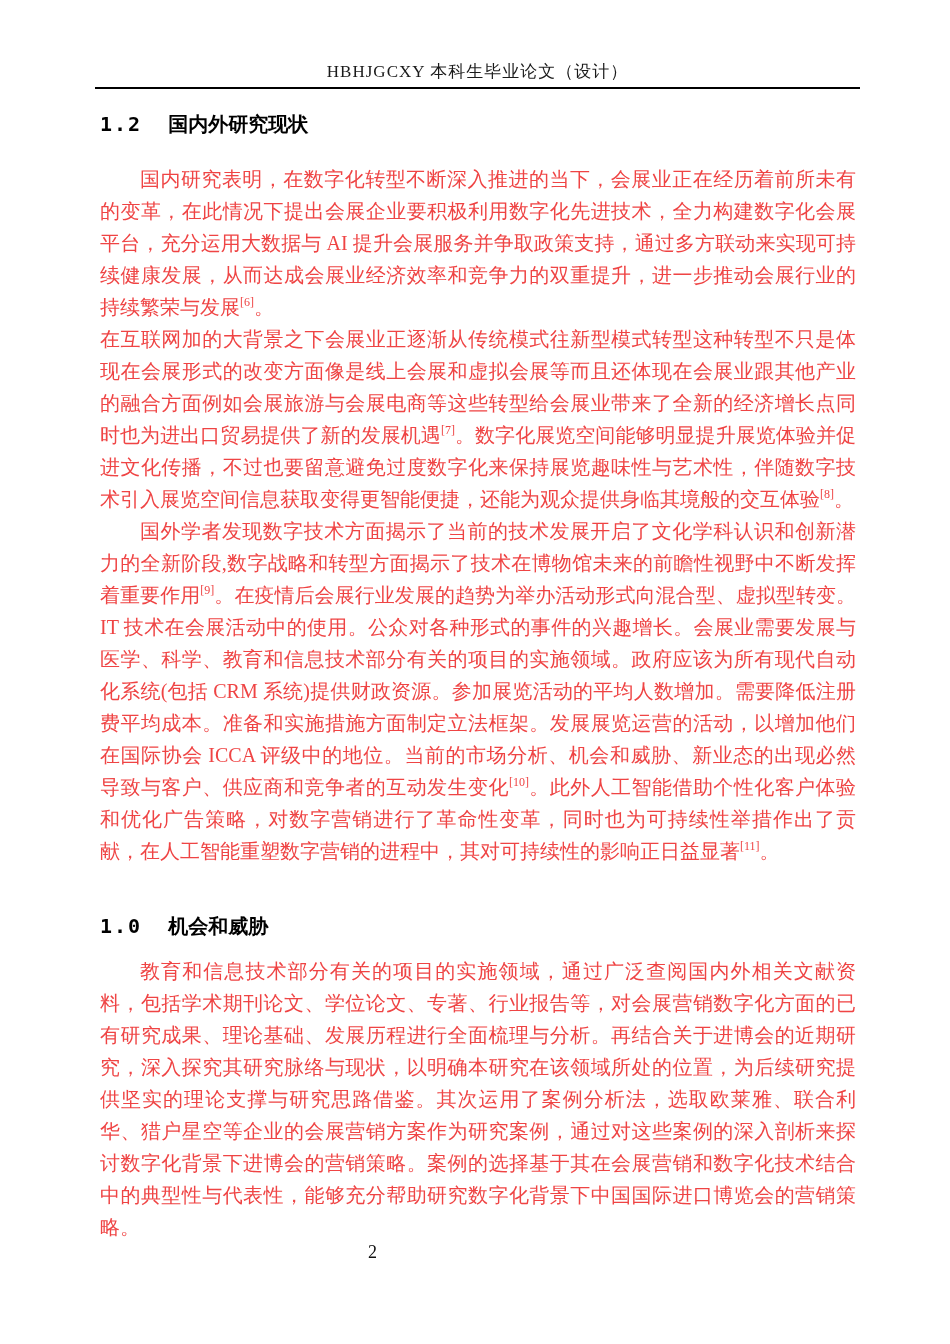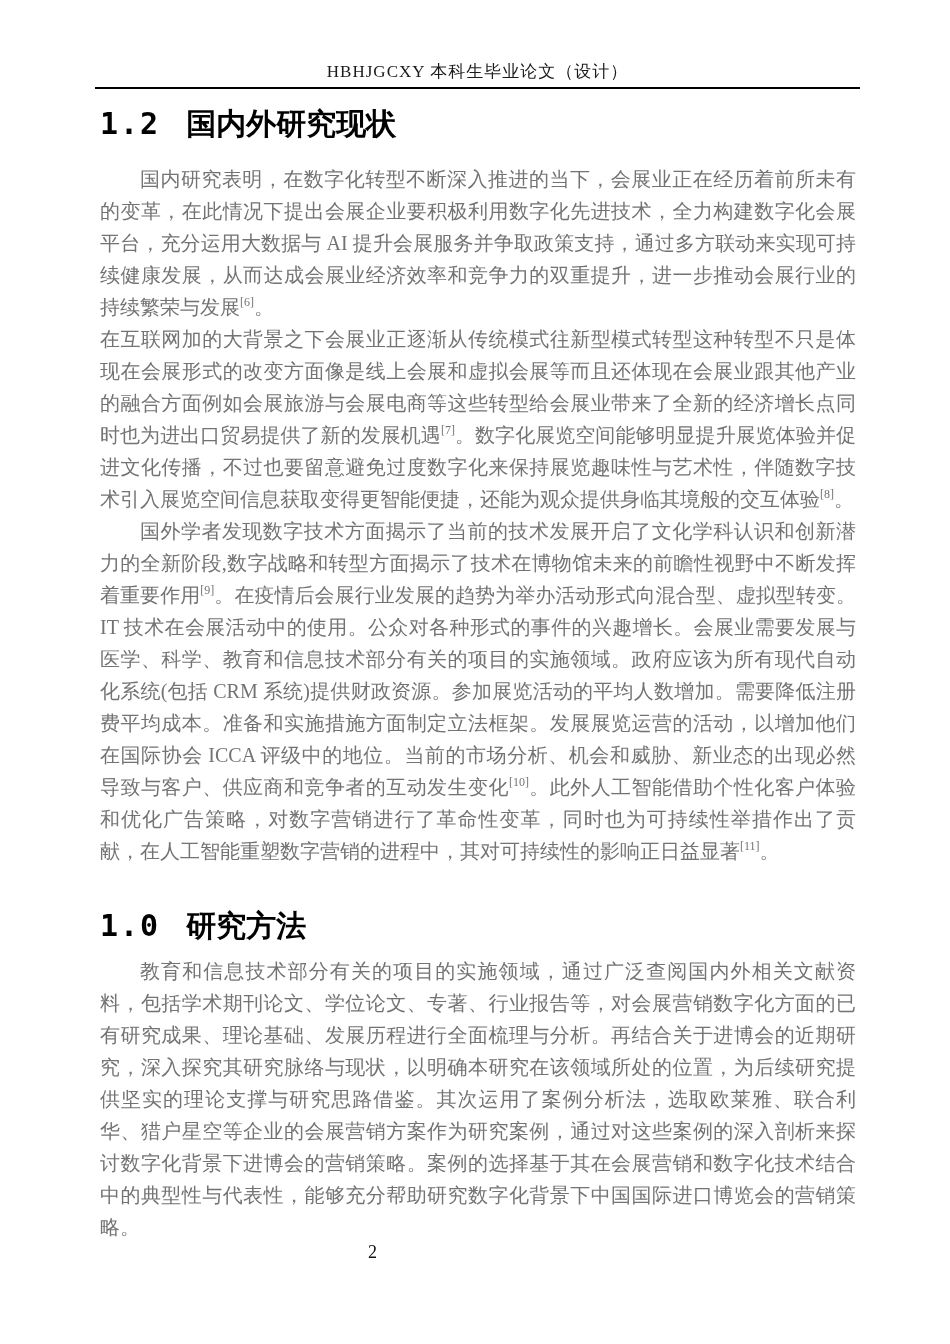--- a/index.html
+++ b/index.html
@@ -32,42 +32,42 @@
     line-height: 24px;
     color: #1a1a1a;
     letter-spacing: 1px;
   }
   .content {
     margin: 0 94px 0 100px;
   }
   .section-heading {
     font-family: "Liberation Sans", "DejaVu Sans", sans-serif;
     font-weight: bold;
-    font-size: 30px;
+    font-size: 20px;
     line-height: 34px;
     margin: 18px 0 22px 0;
     color: #000000;
   }
   section + section .section-heading {
     margin-top: 42px;
     margin-bottom: 12px;
   }
   .heading-number {
     font-family: "DejaVu Sans Mono", monospace;
     letter-spacing: 2px;
     margin-right: 26px;
     font-weight: bold;
   }
   .body-paragraph {
     font-family: "Liberation Serif", "DejaVu Serif", serif;
     font-size: 20px;
     line-height: 32px;
     margin: 0;
     text-align: justify;
-    color: #737373;
+    color: #ef4444;
     word-break: break-word;
   }
   .body-paragraph.indented {
     text-indent: 2em;
   }
   sup.citation {
     font-size: 12px;
     line-height: 0;
     vertical-align: super;
     letter-spacing: 0;
@@ -91,21 +91,21 @@
   </div>
 
   <main class="content" id="content">
       <section>
         <h2 class="section-heading"><span class="heading-number">1.2</span><span class="heading-title">国内外研究现状</span></h2>
         <p class="body-paragraph indented"><span>国内研究表明，在数字化转型不断深入推进的当下，会展业正在经历着前所未有的变革，在此情况下提出会展企业要积极利用数字化先进技术，全力构建数字化会展平台，充分运用大数据与 AI 提升会展服务并争取政策支持，通过多方联动来实现可持续健康发展，从而达成会展业经济效率和竞争力的双重提升，进一步推动会展行业的持续繁荣与发展</span><sup class="citation">[6]</sup><span>。</span></p>
         <p class="body-paragraph"><span>在互联网加的大背景之下会展业正逐渐从传统模式往新型模式转型这种转型不只是体现在会展形式的改变方面像是线上会展和虚拟会展等而且还体现在会展业跟其他产业的融合方面例如会展旅游与会展电商等这些转型给会展业带来了全新的经济增长点同时也为进出口贸易提供了新的发展机遇</span><sup class="citation">[7]</sup><span>。数字化展览空间能够明显提升展览体验并促进文化传播，不过也要留意避免过度数字化来保持展览趣味性与艺术性，伴随数字技术引入展览空间信息获取变得更智能便捷，还能为观众提供身临其境般的交互体验</span><sup class="citation">[8]</sup><span>。</span></p>
         <p class="body-paragraph indented"><span>国外学者发现数字技术方面揭示了当前的技术发展开启了文化学科认识和创新潜力的全新阶段,数字战略和转型方面揭示了技术在博物馆未来的前瞻性视野中不断发挥着重要作用</span><sup class="citation">[9]</sup><span>。在疫情后会展行业发展的趋势为举办活动形式向混合型、虚拟型转变。 IT 技术在会展活动中的使用。公众对各种形式的事件的兴趣增长。会展业需要发展与医学、科学、教育和信息技术部分有关的项目的实施领域。政府应该为所有现代自动化系统(包括 CRM 系统)提供财政资源。参加展览活动的平均人数增加。需要降低注册费平均成本。准备和实施措施方面制定立法框架。发展展览运营的活动，以增加他们在国际协会 ICCA 评级中的地位。当前的市场分析、机会和威胁、新业态的出现必然导致与客户、供应商和竞争者的互动发生变化</span><sup class="citation">[10]</sup><span>。此外人工智能借助个性化客户体验和优化广告策略，对数字营销进行了革命性变革，同时也为可持续性举措作出了贡献，在人工智能重塑数字营销的进程中，其对可持续性的影响正日益显著</span><sup class="citation">[11]</sup><span>。</span></p>
       </section>
       <section>
-        <h2 class="section-heading"><span class="heading-number">1.0</span><span class="heading-title">研究方法</span></h2>
+        <h2 class="section-heading"><span class="heading-number">1.0</span><span class="heading-title">机会和威胁</span></h2>
         <p class="body-paragraph indented"><span>教育和信息技术部分有关的项目的实施领域，通过广泛查阅国内外相关文献资料，包括学术期刊论文、学位论文、专著、行业报告等，对会展营销数字化方面的已有研究成果、理论基础、发展历程进行全面梳理与分析。再结合关于进博会的近期研究，深入探究其研究脉络与现状，以明确本研究在该领域所处的位置，为后续研究提供坚实的理论支撑与研究思路借鉴。其次运用了案例分析法，选取欧莱雅、联合利华、猎户星空等企业的会展营销方案作为研究案例，通过对这些案例的深入剖析来探讨数字化背景下进博会的营销策略。案例的选择基于其在会展营销和数字化技术结合中的典型性与代表性，能够充分帮助研究数字化背景下中国国际进口博览会的营销策略。</span></p>
       </section>
     </main>
 
   <div class="page-footer">
     <span>2</span>
   </div>
 
 </div>
 

